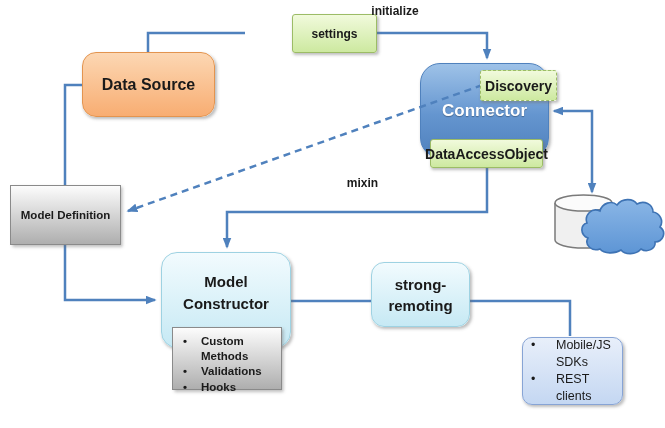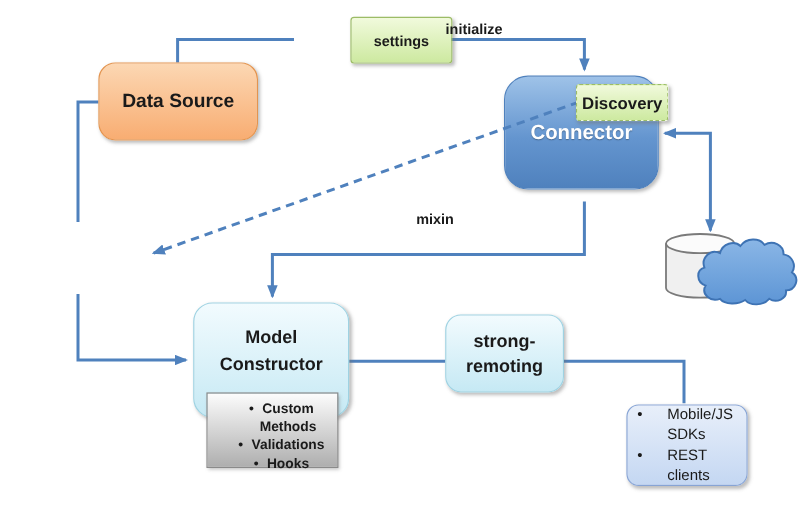--- a/index.html
+++ b/index.html
@@ -52,24 +52,24 @@
   .node.clients{left:522px;top:337px;width:101px;height:68px;border-radius:10px;
     background:linear-gradient(180deg,var(--clients_fill_top,#e8effa),var(--clients_fill_bottom,#c4d7f2));
     border:1.5px solid var(--clients_border,#87a4d5);
     font-size:12.5px;justify-content:flex-start;text-align:left;padding:4px 2px 4px 8px;}
 
   ul.bullets{list-style:none;margin:0;padding:0;line-height:1.32;}
   ul.bullets li{padding-left:18px;text-indent:-18px;}
   ul.bullets li::before{content:"\2022";display:inline-block;width:18px;text-indent:0;}
   .clients ul.bullets li{padding-left:25px;text-indent:-25px;width:60px;line-height:1.35;}
   .clients ul.bullets li::before{width:25px;}
-  .features ul.bullets li{width:78px;text-align:center;}
+  .features ul.bullets li{width:78px;}
 
   .edge-label{position:absolute;z-index:2;font-size:12px;font-weight:600;text-align:center;}
-  .lbl-initialize{left:350px;top:4px;width:90px;margin-top:13px;}
+  .lbl-initialize{left:350px;top:4px;width:90px;}
   .lbl-mixin{left:335px;top:176px;width:55px;}
 </style>
 </head>
 <body>
 
 <div class="stage">
 
   <svg class="layer layer-base" viewBox="0 0 665 428">
     <defs>
       <marker id="arr" viewBox="0 0 10 8" refX="8.5" refY="4" markerWidth="11" markerHeight="9" markerUnits="userSpaceOnUse" orient="auto-start-reverse">
@@ -113,21 +113,23 @@
   </svg>
 
   <div class="node ds">Data Source</div>
 
   <div class="node green settings">settings</div>
 
   <div class="node connector">Connector</div>
 
   <div class="node green discovery">Discovery</div>
 
+  <div class="node green dao">DataAccessObject</div>
 
+  <div class="node gray model-def">Model Definition</div>
 
   <div class="node cyan model-ctor">
     <span>Model Constructor</span>
   </div>
 
   <div class="node gray features">
     <ul class="bullets">
       <li>Custom Methods</li>
       <li>Validations</li>
       <li>Hooks</li>

